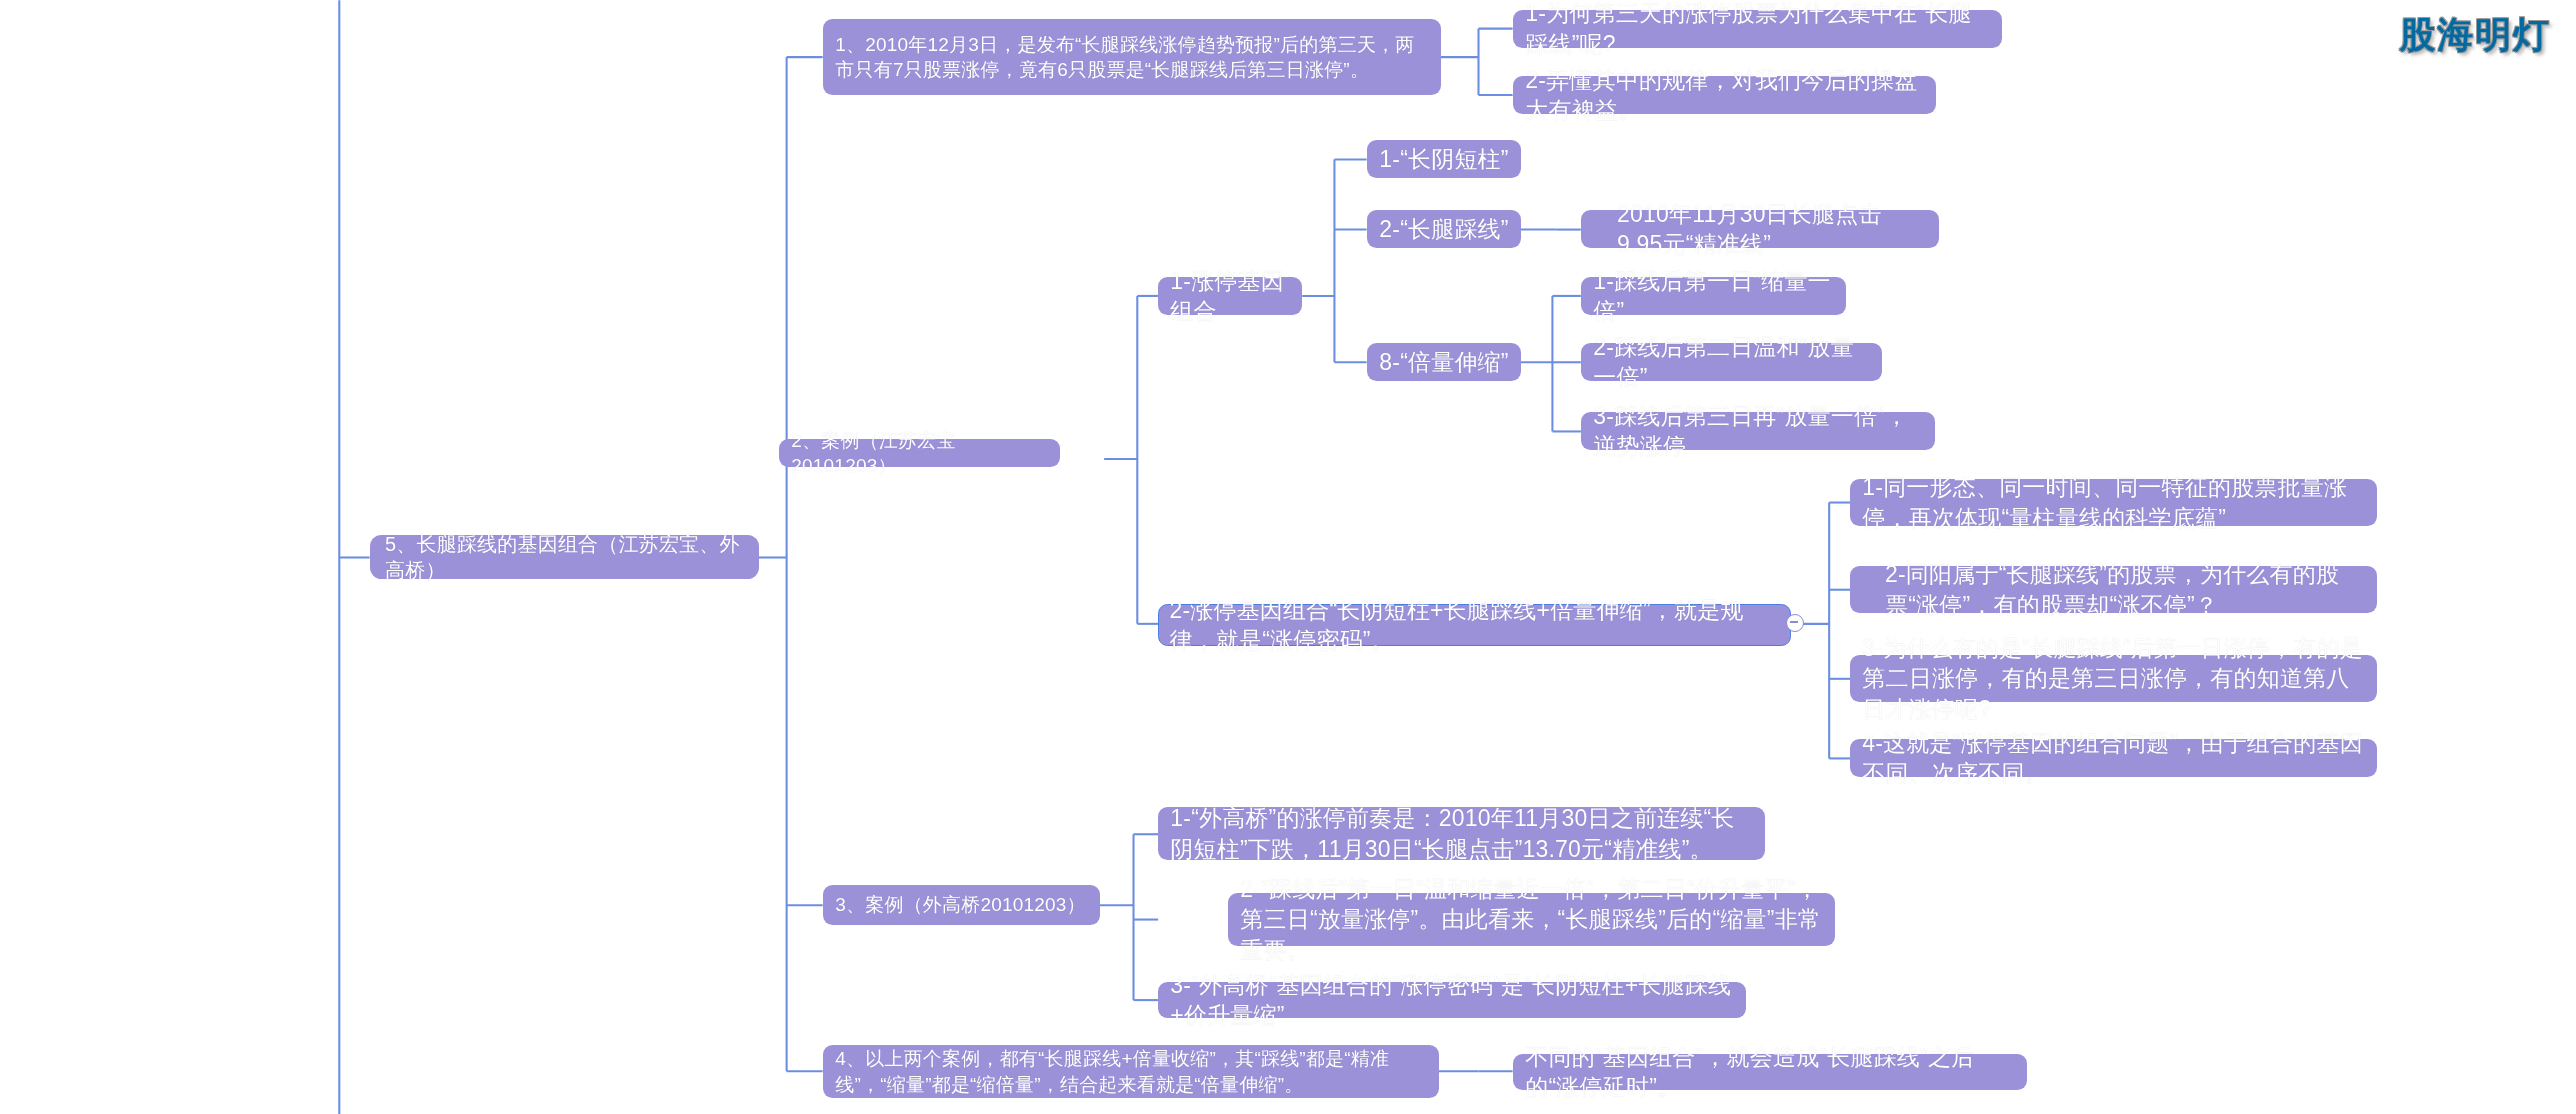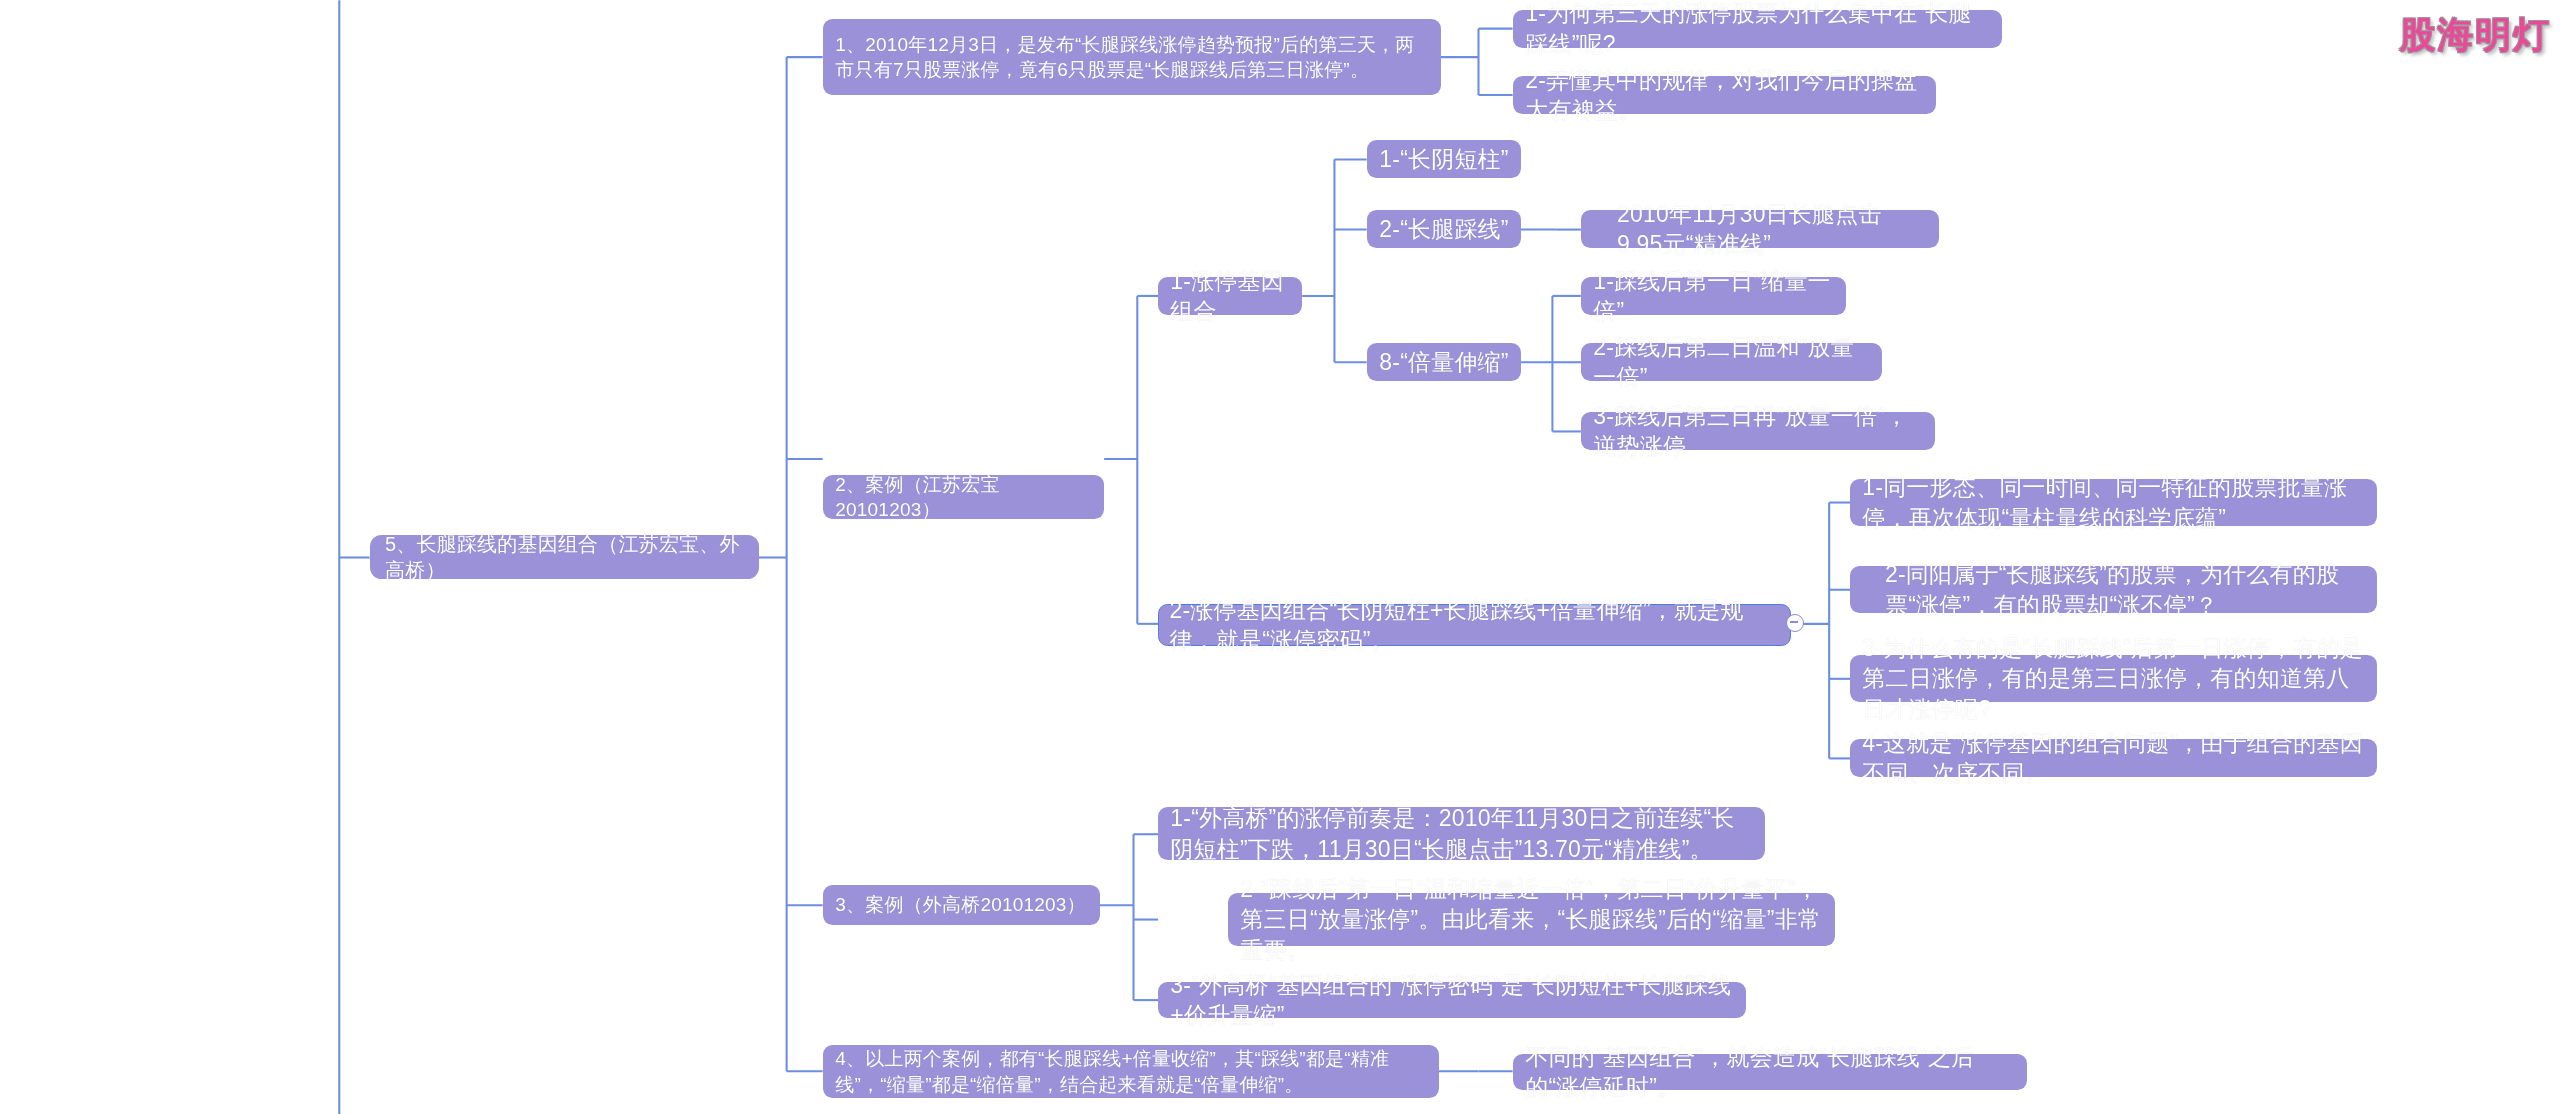--- a/index.html
+++ b/index.html
@@ -73,21 +73,21 @@
     width: 8.5px;
     height: 1.9px;
     background: #8d8ad0;
   }
   #watermark {
     position: absolute;
     right: 25px;
     top: 11.4px;
     font-size: 36px;
     font-weight: bold;
-    color: #ec4899;
+    color: #0369a1;
     letter-spacing: 1.9px;
     text-shadow:
       -0.9px -0.9px 0 #9a9a9a,
        0.9px -0.9px 0 #9a9a9a,
       -0.9px  0.9px 0 #9a9a9a,
        0.9px  0.9px 0 #9a9a9a,
        2.8px  2.8px 3.8px rgba(120,120,120,0.55);
     user-select: none;
   }
 </style>
@@ -165,21 +165,21 @@
   <div class="node level2" style="left:823px; top:19px; width:618px; height:76px;">
     <span>1、2010年12月3日，是发布“长腿踩线涨停趋势预报”后的第三天，两市只有7只股票涨停，竟有6只股票是“长腿踩线后第三日涨停”。</span>
   </div>
   <div class="node" style="left:1513px; top:9.5px; width:489px; height:38px;">
     <span>1-为何第三天的涨停股票为什么集中在“长腿踩线”呢?</span>
   </div>
   <div class="node" style="left:1513px; top:76px; width:423px; height:38px;">
     <span>2-弄懂其中的规律，对我们今后的操盘大有裨益。</span>
   </div>
 
-  <div class="node level2" style="left:823px; top:439px; width:281px; height:44px;margin-top:36px;">
+  <div class="node level2" style="left:779px; top:439px; width:281px; height:28px;">
     <span>2、案例（江苏宏宝20101203）</span>
   </div>
 
   <div class="node" style="left:1158px; top:277px; width:144px; height:38px;">
     <span>1-涨停基因组合</span>
   </div>
 
   <div class="node" style="left:1367px; top:140px; width:154px; height:38px;">
     <span>1-“长阴短柱”</span>
   </div>

